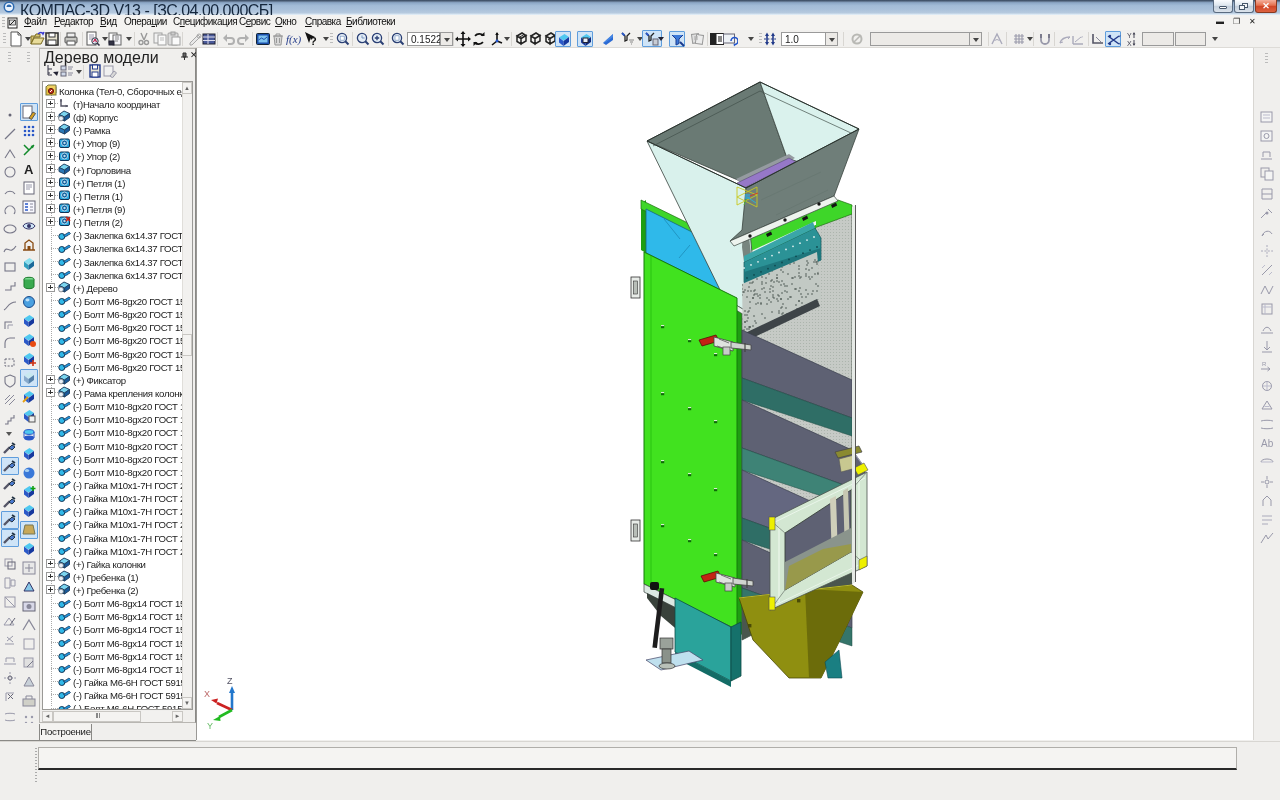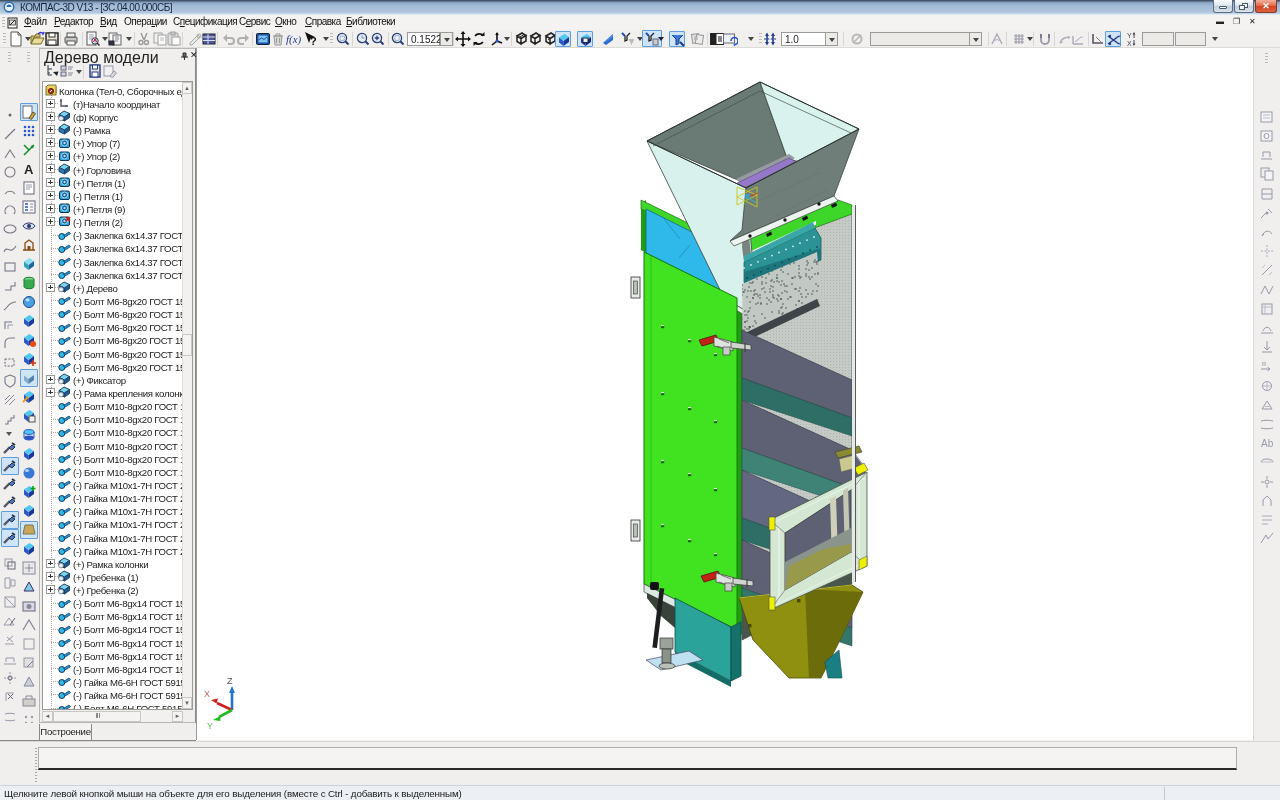--- a/index.html
+++ b/index.html
@@ -1,18 +1,18 @@
 <!DOCTYPE html>
 <html><head><meta charset="utf-8"><style>
 *{margin:0;padding:0;box-sizing:border-box}
 html,body{width:1280px;height:800px;overflow:hidden;font-family:"Liberation Sans",sans-serif;background:#f0efed}
 #root{position:relative;width:1280px;height:800px}
 .abs{position:absolute}
 #title{position:absolute;left:0;top:0;width:1280px;height:15px;background:linear-gradient(#33445a 0%,#54667e 7%,#8ca7c6 18%,#a3bcd7 38%,#a9c0da 62%,#b6cadf 86%,#e9f3fb 100%)}
-#title .txt{position:absolute;left:20px;top:1.5px;font-size:10px;letter-spacing:-0.5px;color:#14263c}
+#title .txt{position:absolute;left:20px;top:1.5px;font-size:16px;letter-spacing:-0.5px;color:#14263c}
 .wbtn{position:absolute;top:0;height:13px;border:1px solid #5a6b80;border-top:none;border-radius:0 0 3px 3px;background:linear-gradient(#fafcfe 0%,#dde6ee 45%,#c3cfdc 50%,#dbe3eb 100%)}
 .wbtn span{position:absolute;left:0;right:0;top:0;bottom:0;font-size:8px;color:#1c2c40;text-align:center;line-height:12px}
 #wclose{background:linear-gradient(#f4b09c 0%,#e4704e 45%,#d04526 50%,#dd6240 100%);border-color:#8a3a20}
 #menu{position:absolute;left:0;top:15px;width:1280px;height:15px;background:#f4f3f1;font-size:10px;letter-spacing:-0.5px;color:#111}
 #menu .mi{position:absolute;top:1px}
 #menu u{text-decoration:underline}
 #tbar{position:absolute;left:0;top:30px;width:1280px;height:18px;background:#f1f0ee;border-bottom:1px solid #dddbd7}
 .tsep{position:absolute;top:2px;width:1px;height:14px;background:#d8d6d2}
 .grip{position:absolute;top:3px;width:3px;height:12px;background:repeating-linear-gradient(#bbb 0 1px,#f1f0ee 1px 3px)}
 .ic{position:absolute;width:16px;height:16px;top:1px}
@@ -703,21 +703,21 @@
 <span class="abs" style="left:8px;top:6px;width:7px;border-top:1px dotted #aaa"></span>
 <span class="abs" style="left:3px;top:1.5px;width:9px;height:9px;background:#fff;border:1px solid #999">
             <span style="position:absolute;left:1.2px;top:3.2px;width:4.6px;border-top:1px solid #333"></span>
             <span style="position:absolute;left:3.2px;top:1.2px;height:4.6px;border-left:1px solid #333"></span>
           </span>
 <span class="abs" style="left:15px;top:0px"><svg class="" style="left:0px;top:0px" width="13" height="12" viewBox="0 0 13 12">
               <rect x="1.5" y="2" width="10" height="8.5" rx="1.5" fill="#28a8e0" stroke="#135"></rect>
               <circle cx="6.5" cy="6" r="3" fill="#0a5a9a" stroke="#bde"></circle>
               <circle cx="6.5" cy="6" r="1.2" fill="#bde"></circle>
             </svg></span>
-<span class="abs" style="left:30px;top:1.8px">(+) Упор (7)</span>
+<span class="abs" style="left:30px;top:1.8px">(+) Упор (9)</span>
 </div>
 <div class="abs" style="left:0;top:67.7px;width:138px;height:13.1px;overflow:hidden;white-space:nowrap;font-size:9.6px;letter-spacing:-0.3px;color:#1a1a1a">
 <span class="abs" style="left:8px;top:6px;width:7px;border-top:1px dotted #aaa"></span>
 <span class="abs" style="left:3px;top:1.5px;width:9px;height:9px;background:#fff;border:1px solid #999">
             <span style="position:absolute;left:1.2px;top:3.2px;width:4.6px;border-top:1px solid #333"></span>
             <span style="position:absolute;left:3.2px;top:1.2px;height:4.6px;border-left:1px solid #333"></span>
           </span>
 <span class="abs" style="left:15px;top:0px"><svg class="" style="left:0px;top:0px" width="13" height="12" viewBox="0 0 13 12">
               <rect x="1.5" y="2" width="10" height="8.5" rx="1.5" fill="#28a8e0" stroke="#135"></rect>
               <circle cx="6.5" cy="6" r="3" fill="#0a5a9a" stroke="#bde"></circle>
@@ -1014,21 +1014,21 @@
 <span class="abs" style="left:3px;top:1.5px;width:9px;height:9px;background:#fff;border:1px solid #999">
             <span style="position:absolute;left:1.2px;top:3.2px;width:4.6px;border-top:1px solid #333"></span>
             <span style="position:absolute;left:3.2px;top:1.2px;height:4.6px;border-left:1px solid #333"></span>
           </span>
 <span class="abs" style="left:15px;top:0px"><svg class="" style="left:0px;top:0px" width="13" height="12" viewBox="0 0 13 12">
               <path d="M1 4.5L6 1l5.5 2.5L6.5 7z" fill="#7ad4ee" stroke="#246"></path>
               <path d="M1 4.5L6.5 7v4L1 8.5z" fill="#2a7ab8" stroke="#246"></path>
               <path d="M6.5 7l5-3.5v4L6.5 11z" fill="#1a5a9a" stroke="#246"></path>
               <circle cx="3" cy="8.5" r="2.4" fill="#e8f0f8" stroke="#555" stroke-width=".6"></circle>
             </svg></span>
-<span class="abs" style="left:30px;top:1.8px">(+) Рамка колонки</span>
+<span class="abs" style="left:30px;top:1.8px">(+) Гайка колонки</span>
 </div>
 <div class="abs" style="left:0;top:488.2px;width:150px;height:13.1px;overflow:hidden;white-space:nowrap;font-size:9.6px;letter-spacing:-0.3px;color:#1a1a1a">
 <span class="abs" style="left:8px;top:6px;width:7px;border-top:1px dotted #aaa"></span>
 <span class="abs" style="left:3px;top:1.5px;width:9px;height:9px;background:#fff;border:1px solid #999">
             <span style="position:absolute;left:1.2px;top:3.2px;width:4.6px;border-top:1px solid #333"></span>
             <span style="position:absolute;left:3.2px;top:1.2px;height:4.6px;border-left:1px solid #333"></span>
           </span>
 <span class="abs" style="left:15px;top:0px"><svg class="" style="left:0px;top:0px" width="13" height="12" viewBox="0 0 13 12">
               <path d="M1 4.5L6 1l5.5 2.5L6.5 7z" fill="#7ad4ee" stroke="#246"></path>
               <path d="M1 4.5L6.5 7v4L1 8.5z" fill="#2a7ab8" stroke="#246"></path>
@@ -1749,16 +1749,12 @@
     </div>
 <div id="tabrow">
       <div id="tab1">Построение</div>
       <div class="abs" style="left:92px;top:17px;width:104px;height:1px;background:#8a8986"></div>
       <div class="abs" style="left:0;top:17px;width:39px;height:1px;background:#8a8986"></div>
     </div>
 <div id="prop">
       <div id="pgrip"></div>
       <div id="propbox"></div>
     </div>
-<div id="status">
-      <div class="stx">Щелкните левой кнопкой мыши на объекте для его выделения (вместе с Ctrl - добавить к выделенным)</div>
-      <div id="statdiv"></div>
-    </div>
 </div>
 </body></html>

